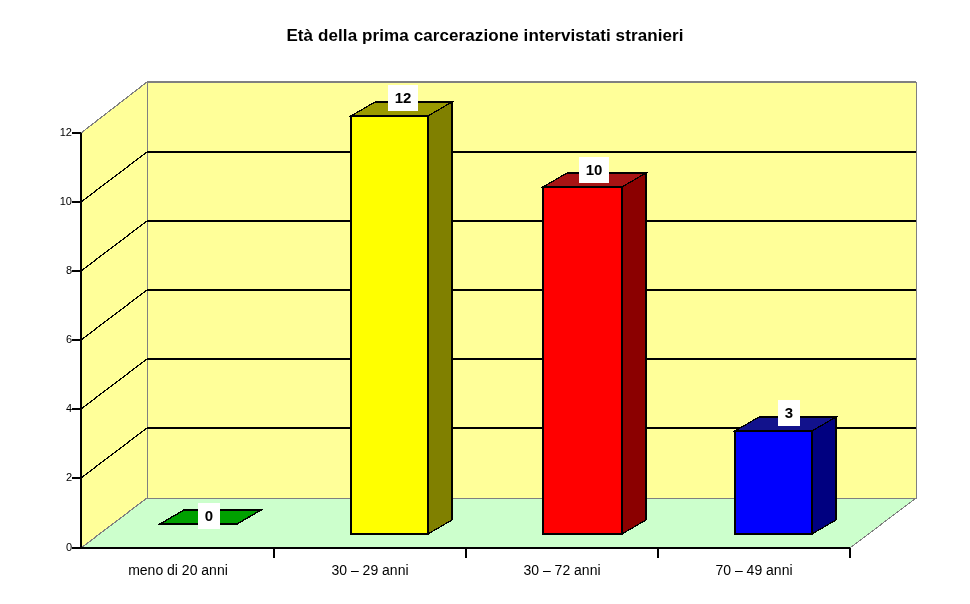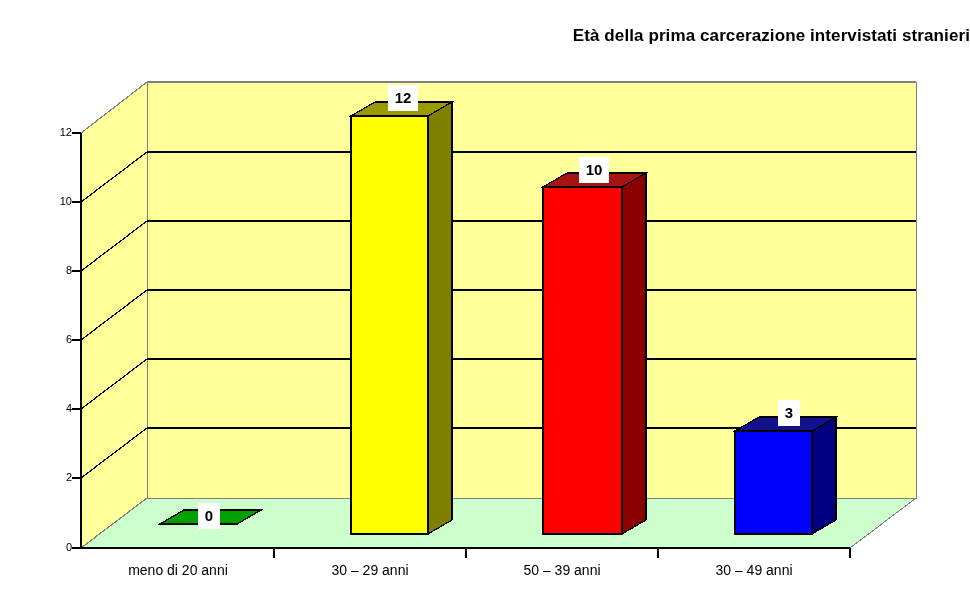--- a/index.html
+++ b/index.html
@@ -1,20 +1,20 @@
 <!DOCTYPE html>
 <html><head>
 <meta charset="utf-8">
 <style>
   html,body{margin:0;padding:0;background:#ffffff;}
   body{width:970px;height:604px;font-family:"Liberation Sans",sans-serif;overflow:hidden;}
   #stage{position:relative;width:970px;height:604px;background:#ffffff;}
 
   #chart-title{
-    position:absolute;left:0;top:26px;width:970px;text-align:right;
+    position:absolute;left:0;top:26px;width:970px;text-align:center;
     font-size:17px;font-weight:bold;color:#000000;letter-spacing:.1px;
   }
 
   
   .poly{position:absolute;left:0;top:0;width:970px;height:604px;}
   .poly svg{display:block;}
 
   
   .ytick{
     position:absolute;right:0;width:40px;text-align:right;
@@ -133,17 +133,17 @@
   </div>
 
   <div class="vlabel" style="left:198px;top:503px;width:22px;">0</div>
   <div class="vlabel" style="left:388px;top:85px;width:30px;">12</div>
   <div class="vlabel" style="left:579px;top:157px;width:30px;">10</div>
   <div class="vlabel" style="left:778px;top:400px;width:22px;">3</div>
 
   <div id="xaxis-labels">
     <div class="xtick" style="left:82px;width:192px;">meno di 20 anni</div>
     <div class="xtick" style="left:274px;width:192px;">30 – 29 anni</div>
-    <div class="xtick" style="left:466px;width:192px;">50 – 39 anni</div>
-    <div class="xtick" style="left:658px;width:192px;">30 – 49 anni</div>
+    <div class="xtick" style="left:466px;width:192px;">30 – 72 anni</div>
+    <div class="xtick" style="left:658px;width:192px;">70 – 49 anni</div>
   </div>
 
 </div>
 
 </body></html>

